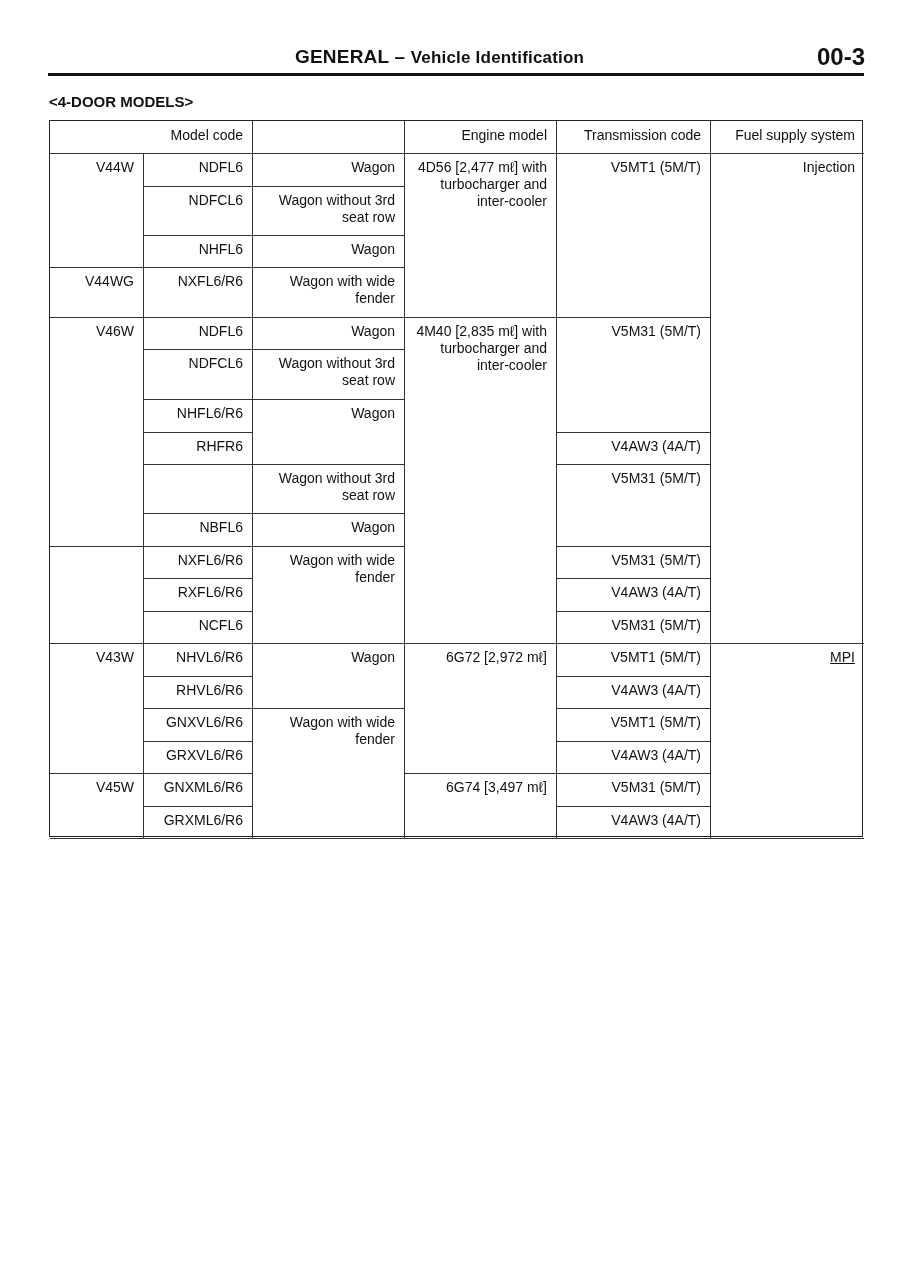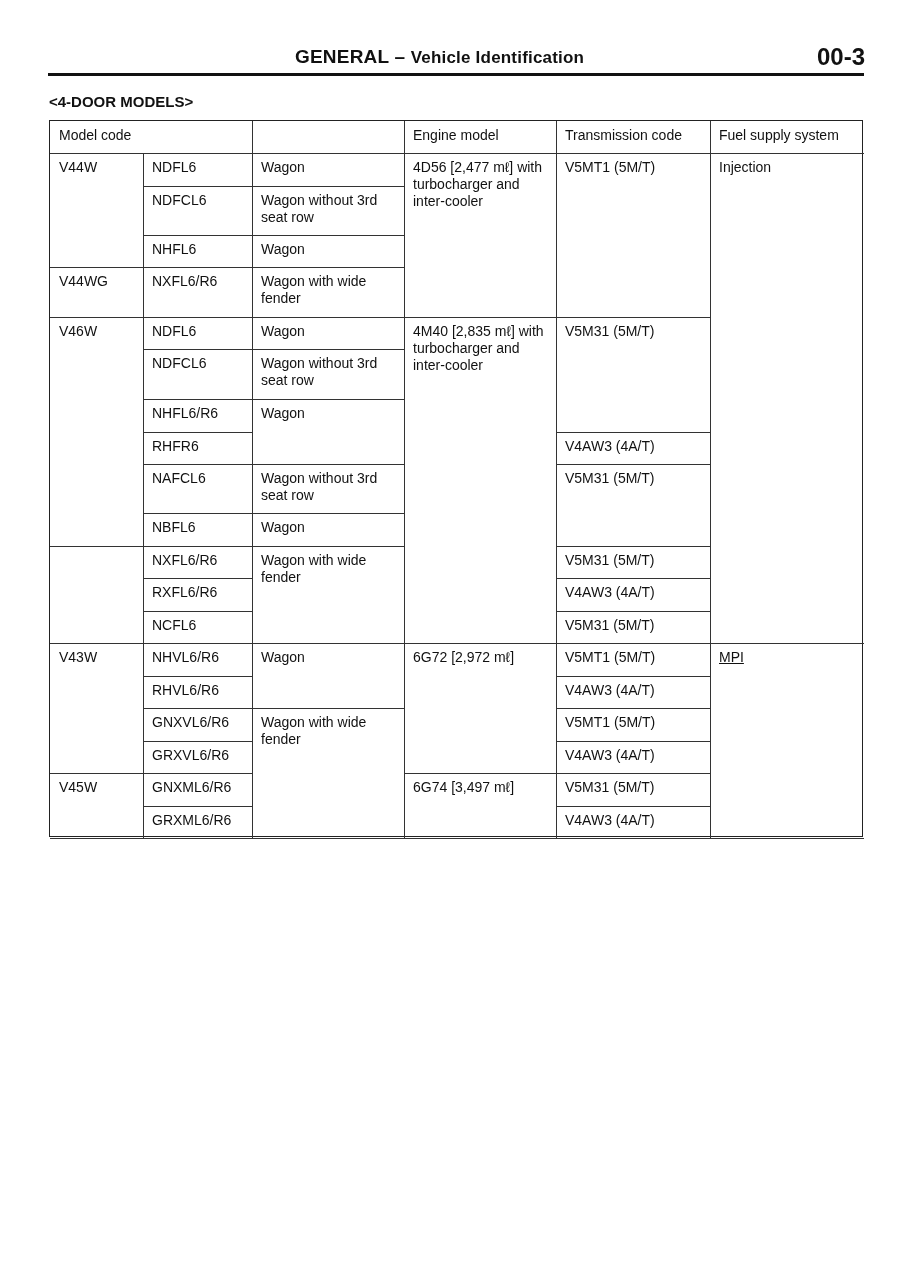--- a/index.html
+++ b/index.html
@@ -3,21 +3,21 @@
 <meta charset="utf-8">
 <style>
   html, body { margin:0; padding:0; background:#ffffff; }
   body { width:909px; height:1286px; position:relative; overflow:hidden;
          font-family:"Liberation Sans", sans-serif; color:#111; }
   .hdr-title { position:absolute; left:295px; top:46px; font-size:19px; font-weight:bold; letter-spacing:0.2px; }
   .hdr-title .sub { font-size:17px; }
   .hdr-page { position:absolute; right:44px; top:43px; font-size:24px; font-weight:bold; }
   .hdr-rule { position:absolute; left:48px; top:73px; width:816px; height:3px; background:#111; }
   .section { position:absolute; left:49px; top:93px; font-size:15px; font-weight:bold; }
-  .tbl { position:absolute; left:49px; top:120px; width:814px; height:717px; border:1.5px solid #222; box-sizing:border-box; }
+  .tbl { position:absolute; left:49px; top:120px; width:814px; height:717px; border:1.5px solid #222; box-sizing:border-box;text-align:right; }
   .cell { position:absolute; box-sizing:border-box; font-size:14px; line-height:17px; padding:6px 9px; }
   .hline { position:absolute; height:0; border-top:1px solid #333; }
   .vline { position:absolute; width:0; border-left:1px solid #333; }
 </style>
 </head>
 <body>
 
 <div>
   <div class="hdr-title">
     <span>GENERAL</span>
@@ -61,21 +61,20 @@
     <div class="cell" style="left: 93px; top: 146px; width: 109px; height: 50px;">NXFL6/R6</div>
     <div class="hline" style="left: 93px; width: 109px; top: 196px;"></div>
     <div class="cell" style="left: 93px; top: 196px; width: 109px; height: 32px;">NDFL6</div>
     <div class="hline" style="left: 93px; width: 109px; top: 228px;"></div>
     <div class="cell" style="left: 93px; top: 228px; width: 109px; height: 50px;">NDFCL6</div>
     <div class="hline" style="left: 93px; width: 109px; top: 278px;"></div>
     <div class="cell" style="left: 93px; top: 278px; width: 109px; height: 33px;">NHFL6/R6</div>
     <div class="hline" style="left: 93px; width: 109px; top: 311px;"></div>
     <div class="cell" style="left: 93px; top: 311px; width: 109px; height: 32px;">RHFR6</div>
     <div class="hline" style="left: 93px; width: 109px; top: 343px;"></div>
-    <div class="cell" style="left: 93px; top: 343px; width: 109px; height: 49px;">NAFCL6</div>
     <div class="hline" style="left: 93px; width: 109px; top: 392px;"></div>
     <div class="cell" style="left: 93px; top: 392px; width: 109px; height: 33px;">NBFL6</div>
     <div class="hline" style="left: 93px; width: 109px; top: 425px;"></div>
     <div class="cell" style="left: 93px; top: 425px; width: 109px; height: 32px;">NXFL6/R6</div>
     <div class="hline" style="left: 93px; width: 109px; top: 457px;"></div>
     <div class="cell" style="left: 93px; top: 457px; width: 109px; height: 33px;">RXFL6/R6</div>
     <div class="hline" style="left: 93px; width: 109px; top: 490px;"></div>
     <div class="cell" style="left: 93px; top: 490px; width: 109px; height: 32px;">NCFL6</div>
     <div class="hline" style="left: 93px; width: 109px; top: 522px;"></div>
     <div class="cell" style="left: 93px; top: 522px; width: 109px; height: 33px;">NHVL6/R6</div>

